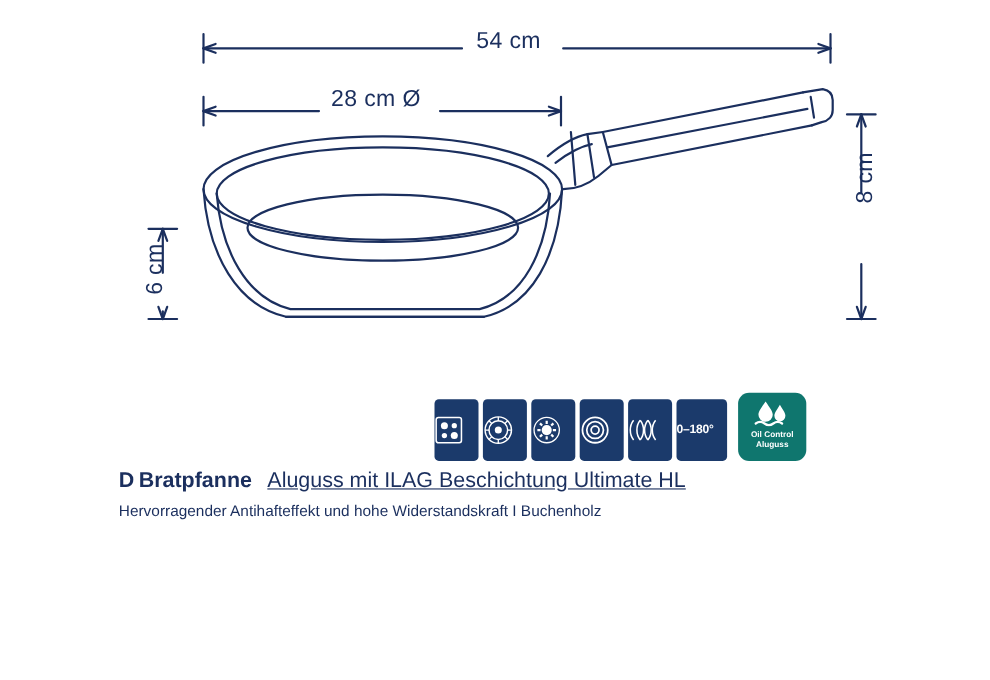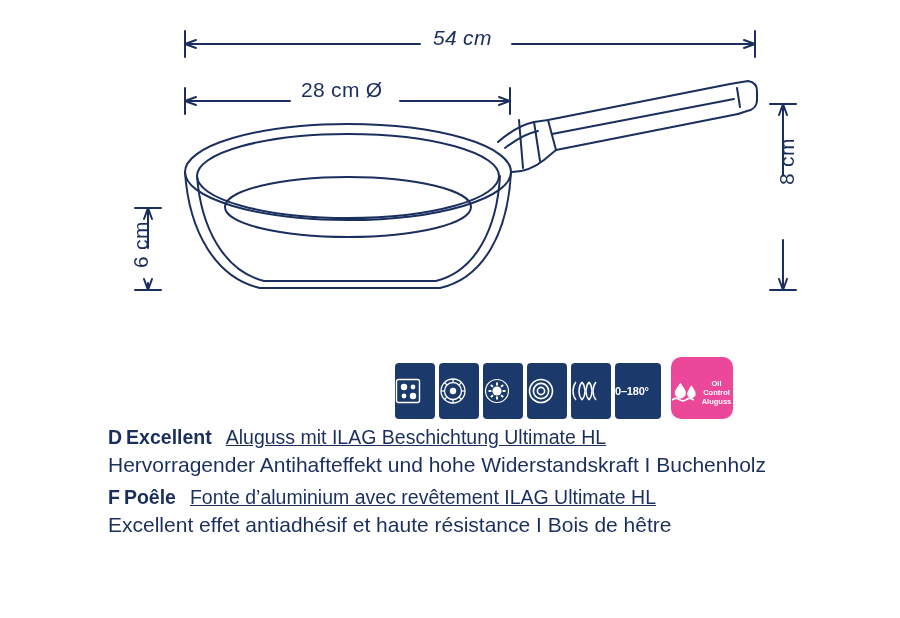--- a/index.html
+++ b/index.html
@@ -27,21 +27,21 @@
     width: 900px;
     height: 420px;
   }
   .dim-label {
     position: absolute;
     font-size: 21px;
     color: #1b2f5e;
     letter-spacing: 0.3px;
     white-space: nowrap;
   }
-  #label-54 { left: 433px; top: 26px; font-style: italic; }
+  #label-54 { left: 433px; top: 26px; }
   #label-28 { left: 301px; top: 78px; text-align: center; }
   #label-8  { left: 775px; top: 185px; transform: rotate(-90deg); transform-origin: left top; }
   #label-6  { left: 129px; top: 268px; transform: rotate(-90deg); transform-origin: left top; }
 
   
   .icon-strip {
     position: absolute;
     left: 395px;
     top: 357px;
     display: flex;
@@ -64,25 +64,25 @@
   .icon-box svg { display: block; }
   .temp-text {
     color: #ffffff;
     font-size: 11px;
     font-weight: bold;
     letter-spacing: -0.2px;
   }
   .oil-box {
     width: 62px;
     height: 62px;
-    background: #ec4899;
+    background: #0f766e;
     border-radius: 10px;
     position: relative;
     display: flex;
-    flex-direction: row;
+    flex-direction: column;
     align-items: center;
     justify-content: flex-start;
     padding-top: 7px;
     box-sizing: border-box;
     margin-left: 6px;
   }
   .oil-label {
     color: #ffffff;
     font-size: 7.5px;
     line-height: 9px;
@@ -100,21 +100,21 @@
   }
   .lang-row {
     margin-bottom: 2px;
     white-space: nowrap;
   }
   .line1 {
     font-size: 19.5px;
     line-height: 27px;
   }
   .line2 {
-    font-size: 21px;
+    font-size: 14px;
     line-height: 27px;
     margin-bottom: 6px;
   }
   .lang-code {
     font-weight: bold;
     margin-right: 4px;
   }
   .prod-name {
     font-weight: bold;
   }
@@ -282,28 +282,22 @@
         <span>Oil Control</span><br>
         <span>Aluguss</span>
       </div>
     </div>
   </div>
 
   <div class="text-block">
 
     <div class="lang-row">
       <div class="line1">
-        <span class="lang-code">D</span><span class="prod-name">Excellent</span><span class="desc">Aluguss mit ILAG Beschichtung Ultimate HL</span>
+        <span class="lang-code">D</span><span class="prod-name">Bratpfanne</span><span class="desc">Aluguss mit ILAG Beschichtung Ultimate HL</span>
       </div>
       <div class="line2">Hervorragender Antihafteffekt und hohe Widerstandskraft I Buchenholz</div>
     </div>
 
 
-    <div class="lang-row">
-      <div class="line1">
-        <span class="lang-code">F</span><span class="prod-name">Poêle</span><span class="desc">Fonte d’aluminium avec revêtement ILAG Ultimate HL</span>
-      </div>
-      <div class="line2">Excellent effet antiadhésif et haute résistance I Bois de hêtre</div>
-    </div>
 
   </div>
 
 </div>
 
 </body></html>

